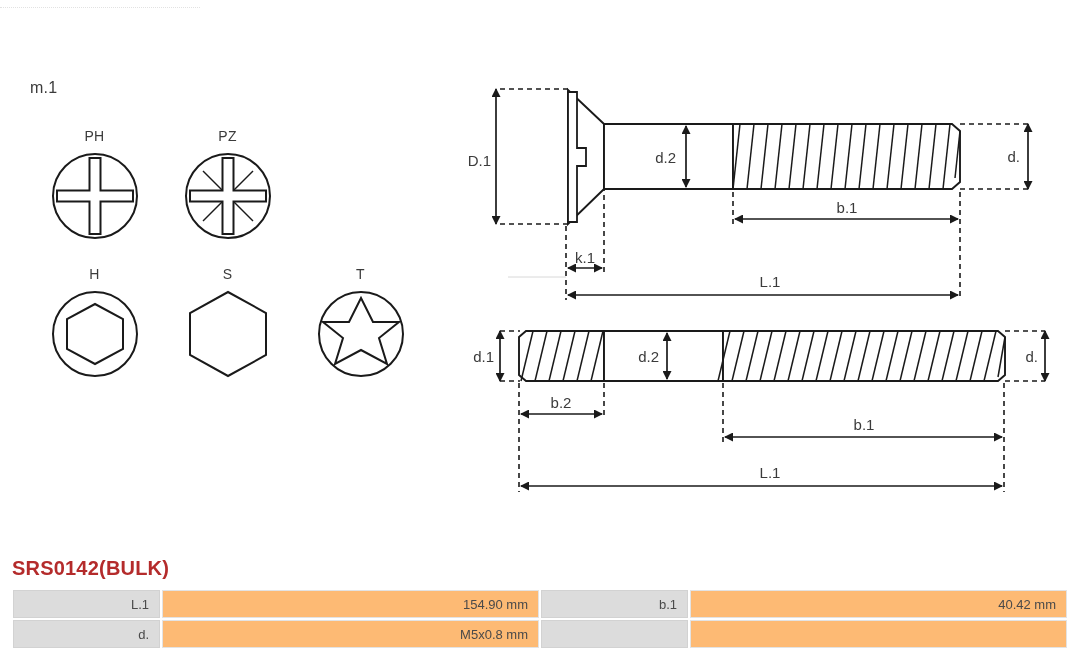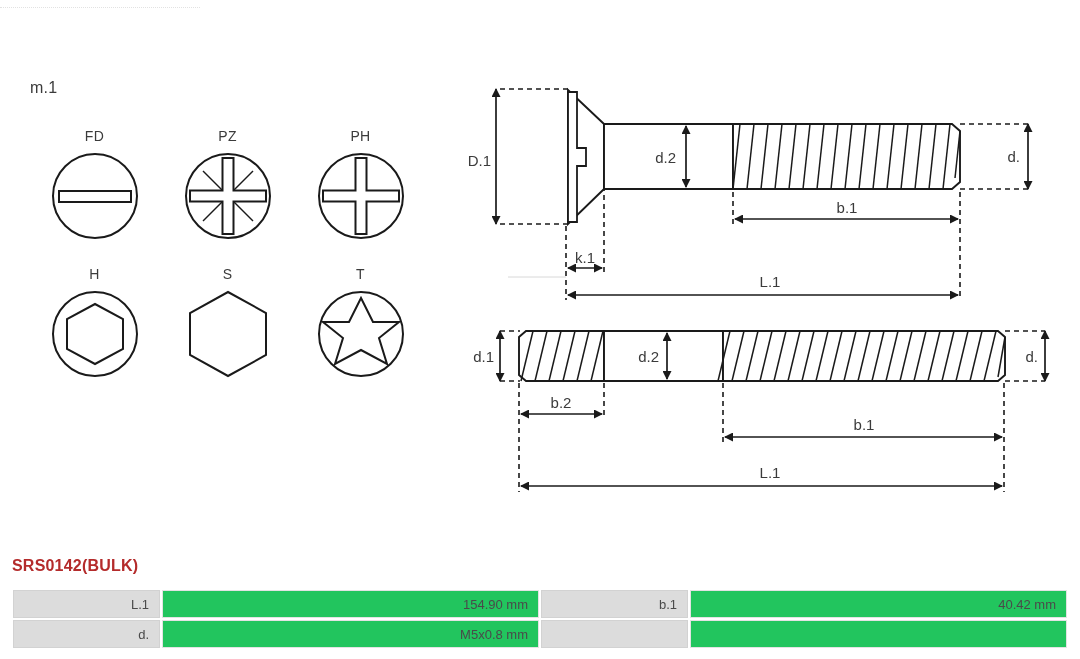--- a/index.html
+++ b/index.html
@@ -70,21 +70,21 @@
     letter-spacing: .3px;
   }
   .icon-art { width: 92px; height: 92px; }
   .icon-art svg { display: block; }
 
   
   .part-no {
     position: absolute;
     left: 12px;
     top: 557px;
-    font-size: 16px;
+    font-size: 20px;
     font-weight: bold;
     color: #b42b2b;
     letter-spacing: .2px;
   }
 
   
   .spec-table {
     position: absolute;
     left: 11px;
     top: 588px;
@@ -103,21 +103,21 @@
     vertical-align: middle;
     background: #ffffff;
     white-space: nowrap;
     overflow: hidden;
   }
   .spec-table td.key {
     background: #dcdcdc;
     border-color: #d2d2d2;
     width: 125px;
   }
-  .spec-table td.val { background: #22c55e; }
+  .spec-table td.val { background: #fdba74; }
   .spec-table td.key.empty,
   .spec-table td.val.empty { }
 </style>
 </head>
 <body>
 
 <div class="top-rule"></div>
 
 <div class="drawing">
   <svg width="1080" height="540" viewBox="0 0 1080 540">
@@ -295,52 +295,43 @@
     </g>
   </svg>
 </div>
 
 <div class="m1-label">m.1</div>
 
 <div class="icon-grid">
 
   <div class="icon-row">
 
-    <div class="icon-cell">
-      <div class="icon-cap">FD</div>
+
+    <div class="icon-cell">
+      <div class="icon-cap">PH</div>
       <div class="icon-art">
         <svg viewBox="0 0 92 92" width="92" height="92">
           <circle cx="46" cy="46" r="42" fill="#fff" stroke="#1a1a1a" stroke-width="2"></circle>
-          <rect x="10" y="41" width="72" height="11" fill="#fff" stroke="#1a1a1a" stroke-width="2"></rect>
+          <path d="M40.5,8 L51.5,8 L51.5,40.5 L84,40.5 L84,51.5 L51.5,51.5
+                   L51.5,84 L40.5,84 L40.5,51.5 L8,51.5 L8,40.5 L40.5,40.5 Z" fill="#fff" stroke="#1a1a1a" stroke-width="2" stroke-linejoin="miter"></path>
         </svg>
       </div>
     </div>
 
     <div class="icon-cell">
       <div class="icon-cap">PZ</div>
       <div class="icon-art">
         <svg viewBox="0 0 92 92" width="92" height="92">
           <circle cx="46" cy="46" r="42" fill="#fff" stroke="#1a1a1a" stroke-width="2"></circle>
           <g stroke="#1a1a1a" stroke-width="1.4">
             <line x1="21" y1="21" x2="40" y2="40"></line>
             <line x1="71" y1="21" x2="52" y2="40"></line>
             <line x1="21" y1="71" x2="40" y2="52"></line>
             <line x1="71" y1="71" x2="52" y2="52"></line>
           </g>
-          <path d="M40.5,8 L51.5,8 L51.5,40.5 L84,40.5 L84,51.5 L51.5,51.5
-                   L51.5,84 L40.5,84 L40.5,51.5 L8,51.5 L8,40.5 L40.5,40.5 Z" fill="#fff" stroke="#1a1a1a" stroke-width="2" stroke-linejoin="miter"></path>
-        </svg>
-      </div>
-    </div>
-
-    <div class="icon-cell">
-      <div class="icon-cap">PH</div>
-      <div class="icon-art">
-        <svg viewBox="0 0 92 92" width="92" height="92">
-          <circle cx="46" cy="46" r="42" fill="#fff" stroke="#1a1a1a" stroke-width="2"></circle>
           <path d="M40.5,8 L51.5,8 L51.5,40.5 L84,40.5 L84,51.5 L51.5,51.5
                    L51.5,84 L40.5,84 L40.5,51.5 L8,51.5 L8,40.5 L40.5,40.5 Z" fill="#fff" stroke="#1a1a1a" stroke-width="2" stroke-linejoin="miter"></path>
         </svg>
       </div>
     </div>
 
   </div>
 
   <div class="icon-row" style="margin-top:24px;">
 

